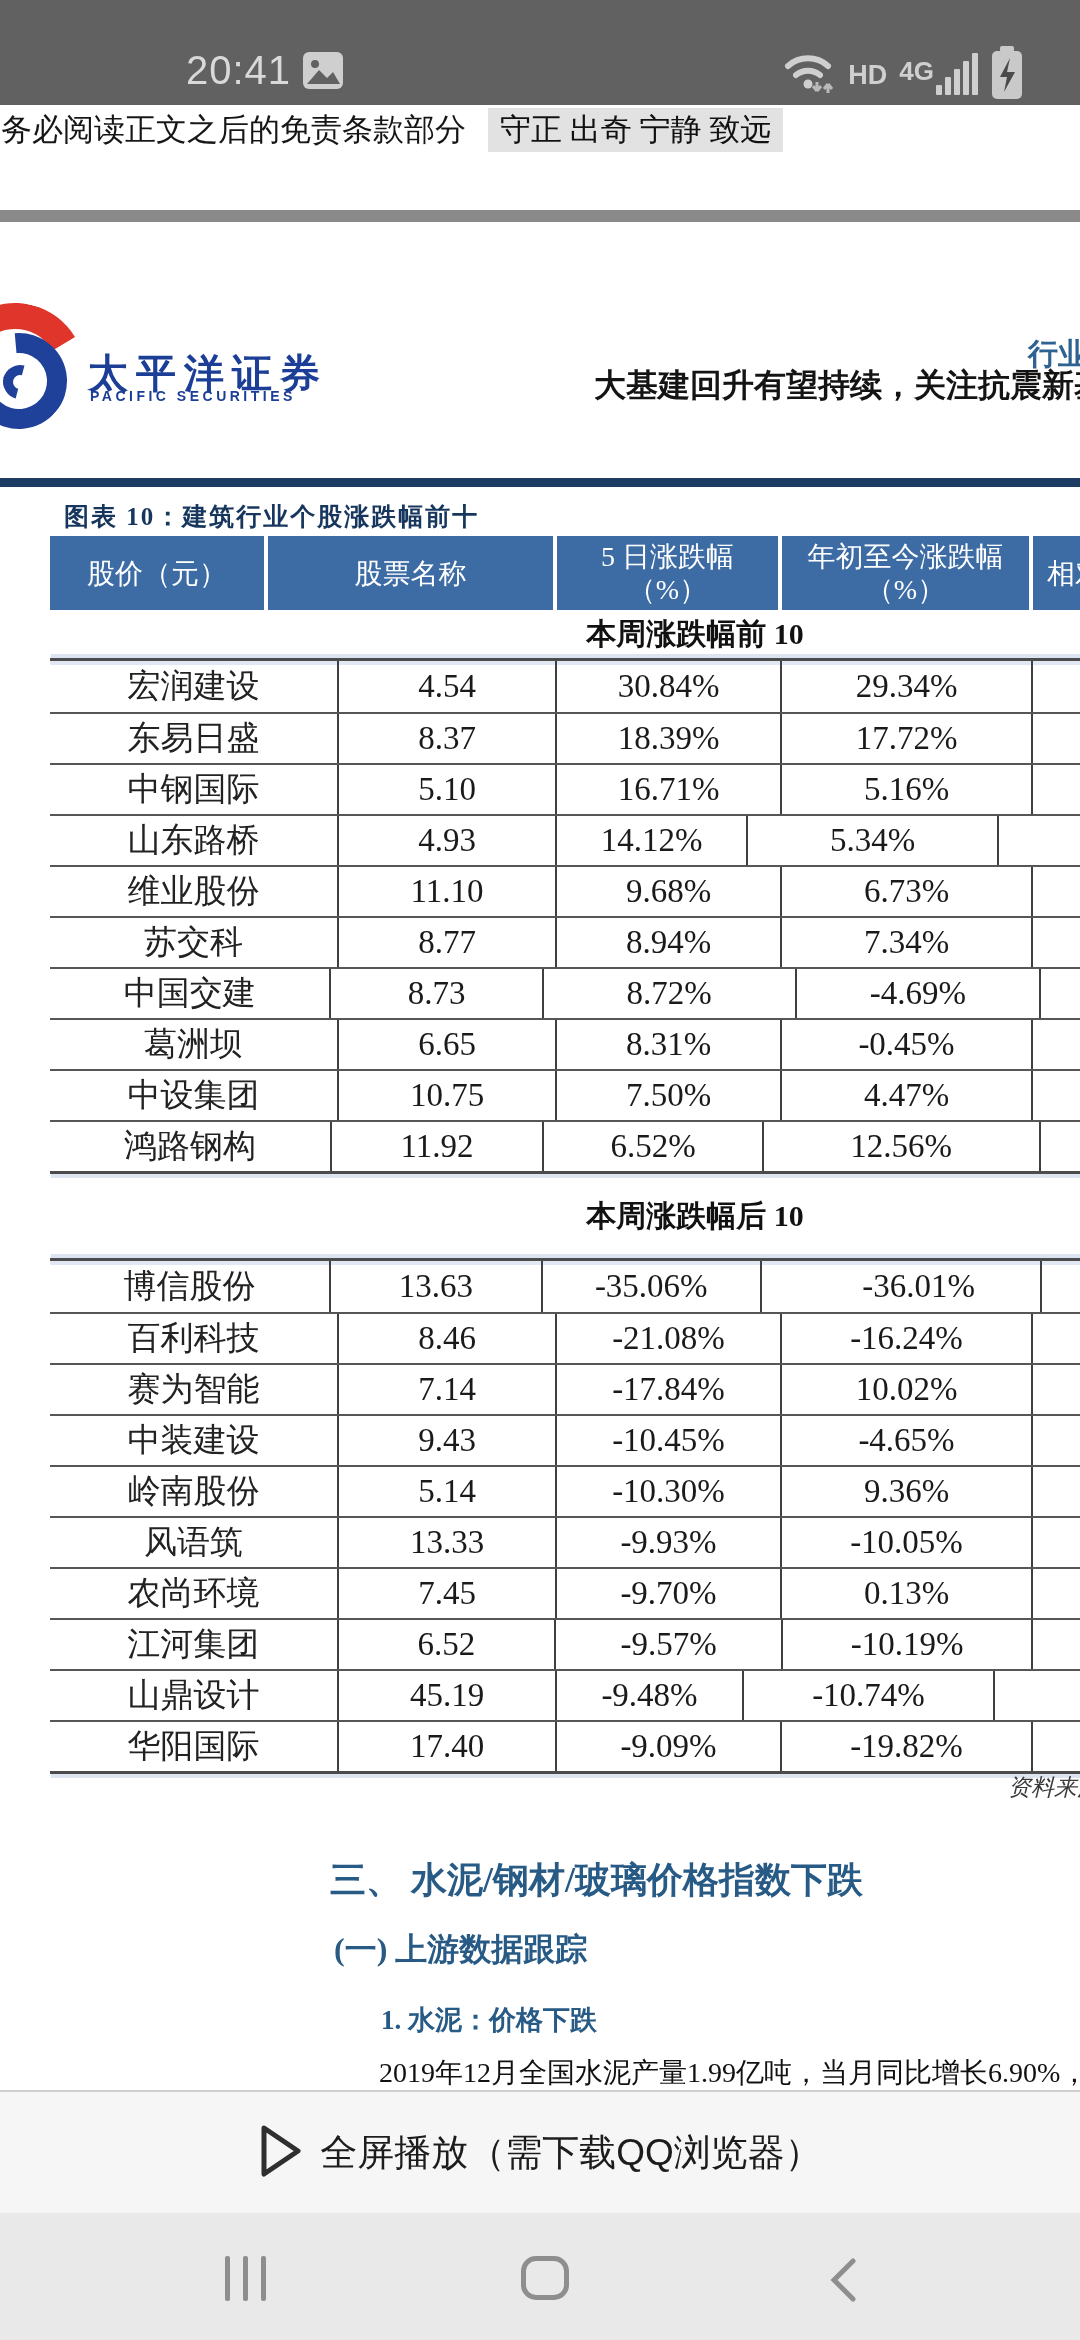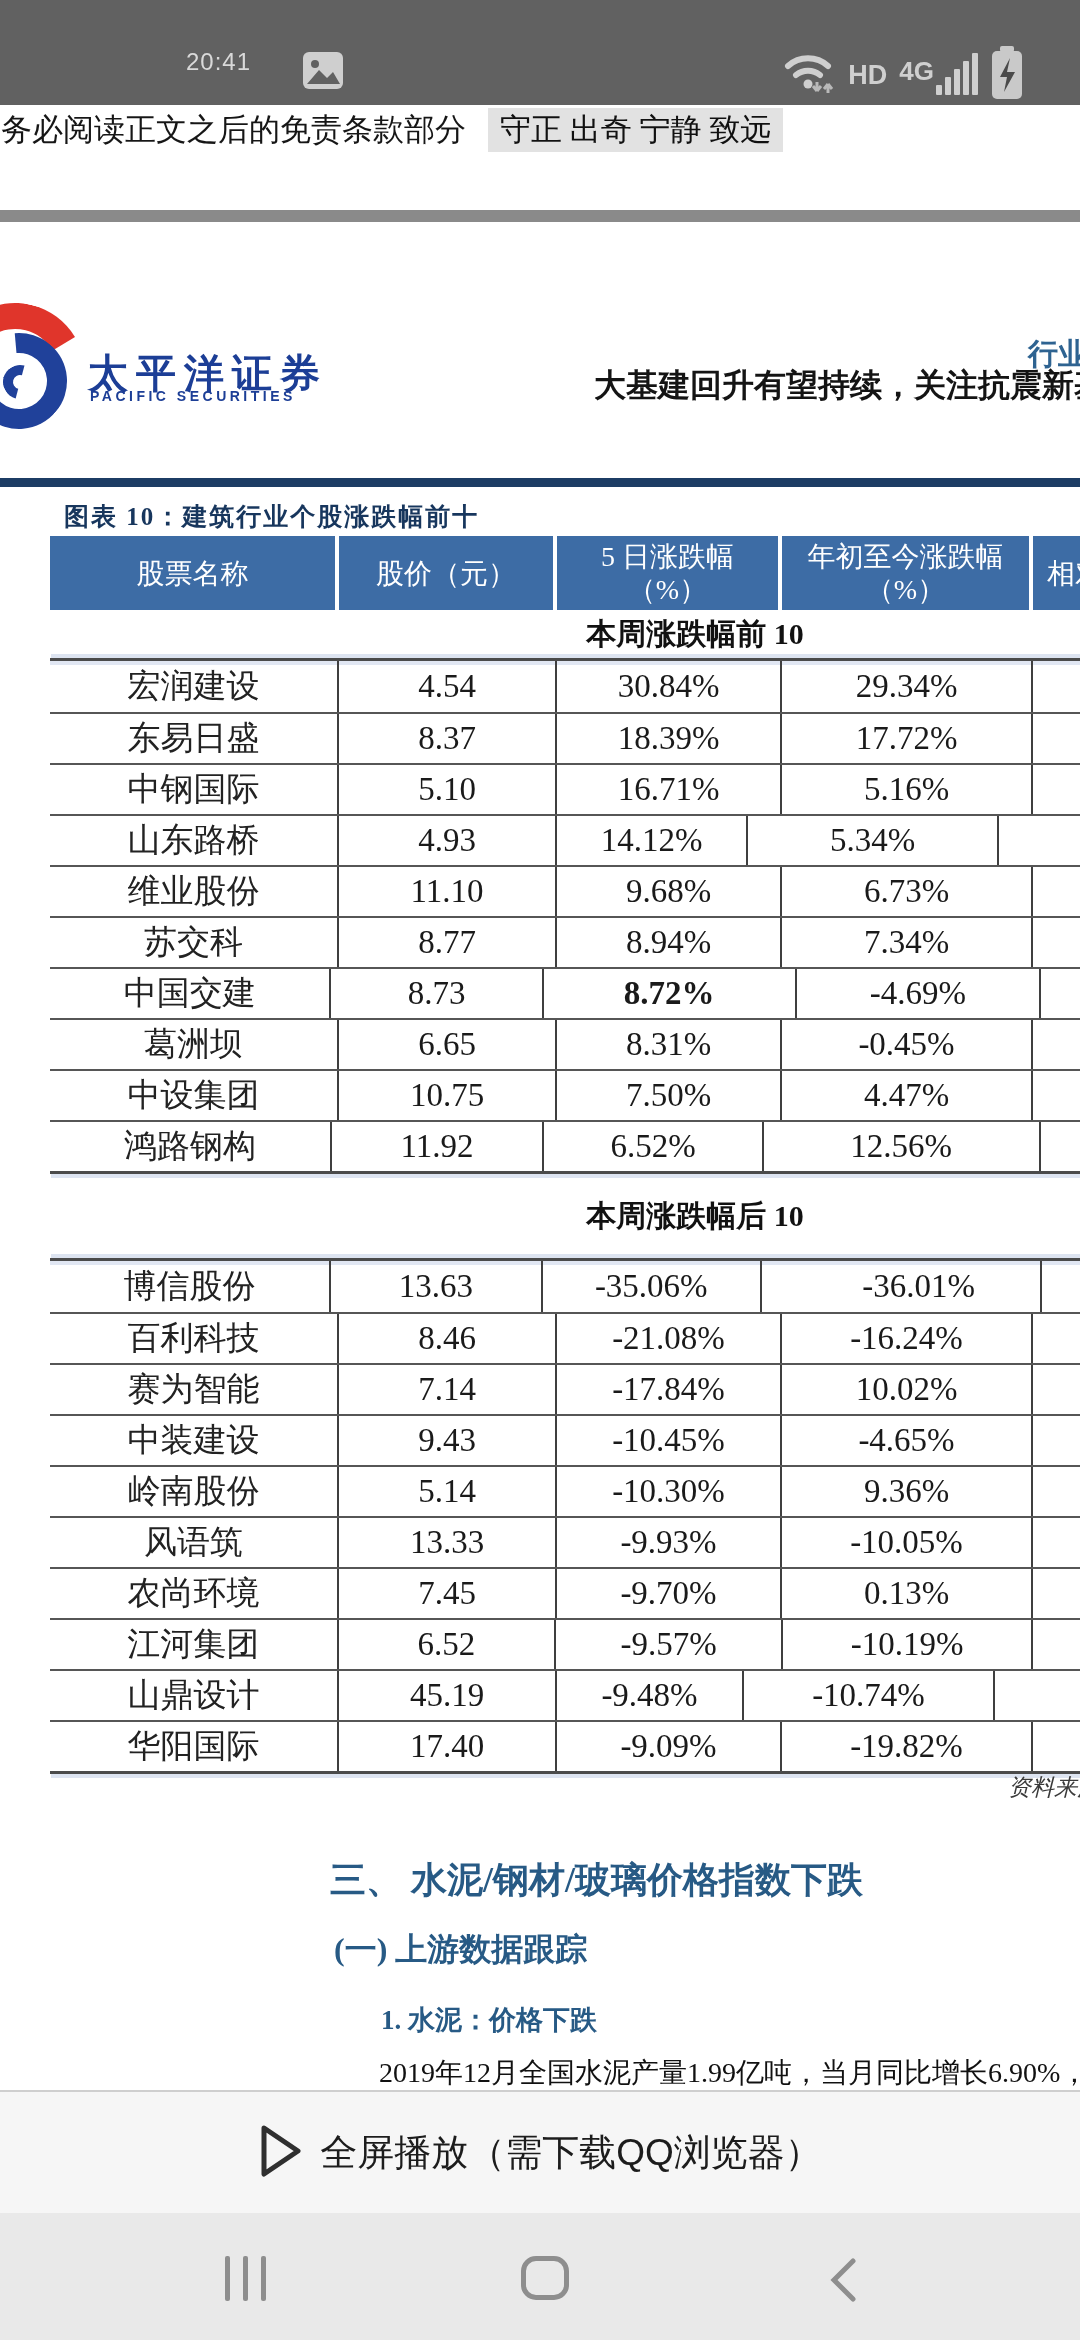--- a/index.html
+++ b/index.html
@@ -2,21 +2,21 @@
 <html><head>
 <meta charset="utf-8">
 <style>
   html,body{margin:0;padding:0;background:#222;}
   .screen{position:relative;width:1080px;height:2340px;background:#ffffff;overflow:hidden;
           font-family:"Liberation Serif",serif;}
 
   
   .statusbar{position:absolute;left:0;top:0;width:1080px;height:105px;background:#616161;}
   .clock{position:absolute;left:186px;top:48px;font-family:"Liberation Sans",sans-serif;
-         font-size:24px;color:#d9d9d9;letter-spacing:1px;}
+         font-size:40px;color:#d9d9d9;letter-spacing:1px;}
   .shot-icon{position:absolute;left:303px;top:52px;}
   .sb-right{position:absolute;right:56px;top:46px;display:flex;align-items:center;gap:12px;}
   .hd{font-family:"Liberation Sans",sans-serif;font-size:27px;font-weight:bold;color:#cfcfcf;}
   .fourg{font-family:"Liberation Sans",sans-serif;font-size:26px;font-weight:bold;color:#cfcfcf;position:relative;top:-8px;}
   .bars{display:flex;align-items:flex-end;gap:3px;height:40px;}
   .bars i{display:block;width:6px;background:#cfcfcf;border-radius:1px;}
 
   
   .disc-row{position:absolute;left:0;top:104px;width:1080px;height:58px;overflow:hidden;}
   .disc-text{position:absolute;left:-30px;top:4px;font-size:31px;color:#161616;white-space:nowrap;}
@@ -145,22 +145,22 @@
   <div class="brand-en">PACIFIC SECURITIES</div>
 
   <div class="rep-cat">行业</div>
   <div class="rep-title">大基建回升有望持续，关注抗震新基建高</div>
 
   <div class="navybar"></div>
   <div class="fig-caption">图表 10：建筑行业个股涨跌幅前十</div>
 
   <div class="tbl">
     <div class="thead" id="thead">
+        <div class="th" style="width: 218px;">股价（元）</div>
         <div class="th" style="width: 289px;">股票名称</div>
-        <div class="th" style="width: 218px;">股价（元）</div>
         <div class="th" style="width: 225px;">5 日涨跌幅（%）</div>
         <div class="th" style="width: 251px;">年初至今涨跌幅（%）</div>
         <div class="th" style="width: 307px;">相对</div>
       </div>
     <div id="tbody">
         <div class="sec-title">本周涨跌幅前 10</div>
         <div class="sec">
           <div class="tr">
             <div class="td name" style="width: 289px;">宏润建设</div>
             <div class="td num" style="width: 218px;">4.54</div>
@@ -199,21 +199,21 @@
           <div class="tr">
             <div class="td name" style="width: 289px;">苏交科</div>
             <div class="td num" style="width: 218px;">8.77</div>
             <div class="td num" style="width: 225px;">8.94%</div>
             <div class="td num" style="width: 251px;">7.34%</div>
             <div class="td num" style="width: 307px;"></div>
           </div>
           <div class="tr">
             <div class="td name" style="width: 289px;">中国交建</div>
             <div class="td num" style="width: 218px;">8.73</div>
-            <div class="td num" style="width: 260px; font-weight: bold;">8.72%</div>
+            <div class="td num" style="width: 260px;">8.72%</div>
             <div class="td num" style="width: 251px;">-4.69%</div>
             <div class="td num" style="width: 307px;"></div>
           </div>
           <div class="tr">
             <div class="td name" style="width: 289px;">葛洲坝</div>
             <div class="td num" style="width: 218px;">6.65</div>
             <div class="td num" style="width: 225px;">8.31%</div>
             <div class="td num" style="width: 251px;">-0.45%</div>
             <div class="td num" style="width: 307px;"></div>
           </div>

